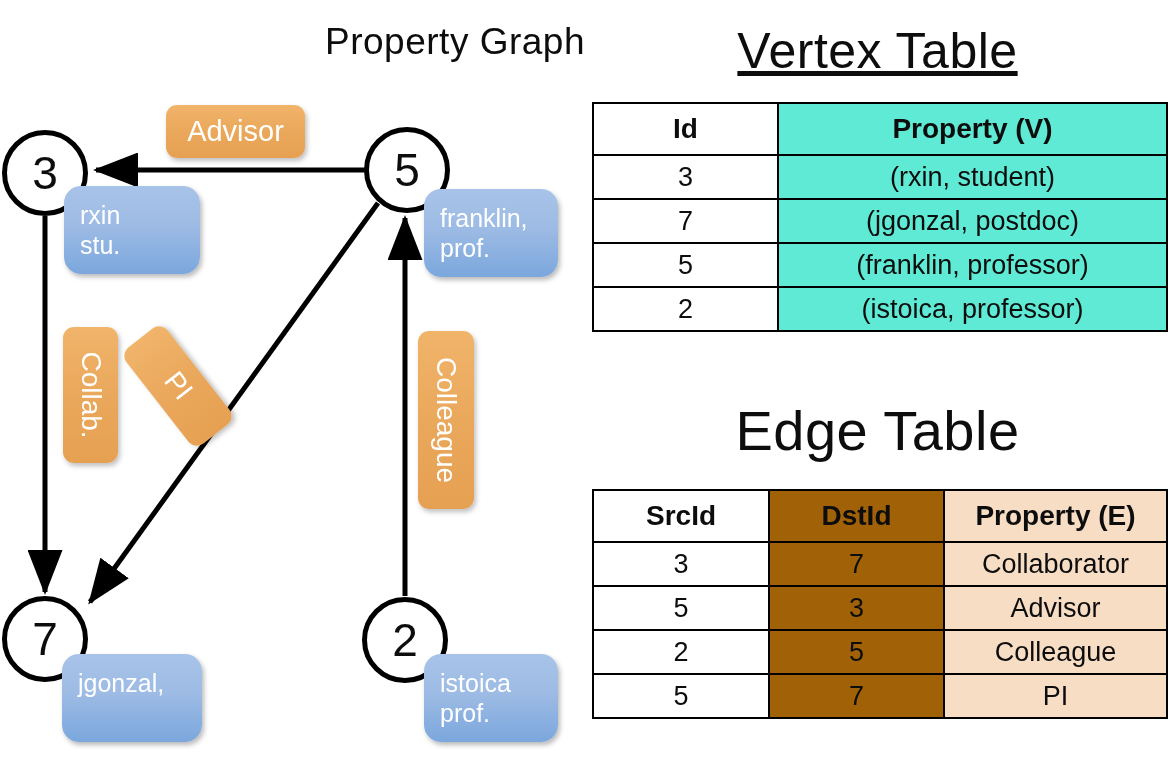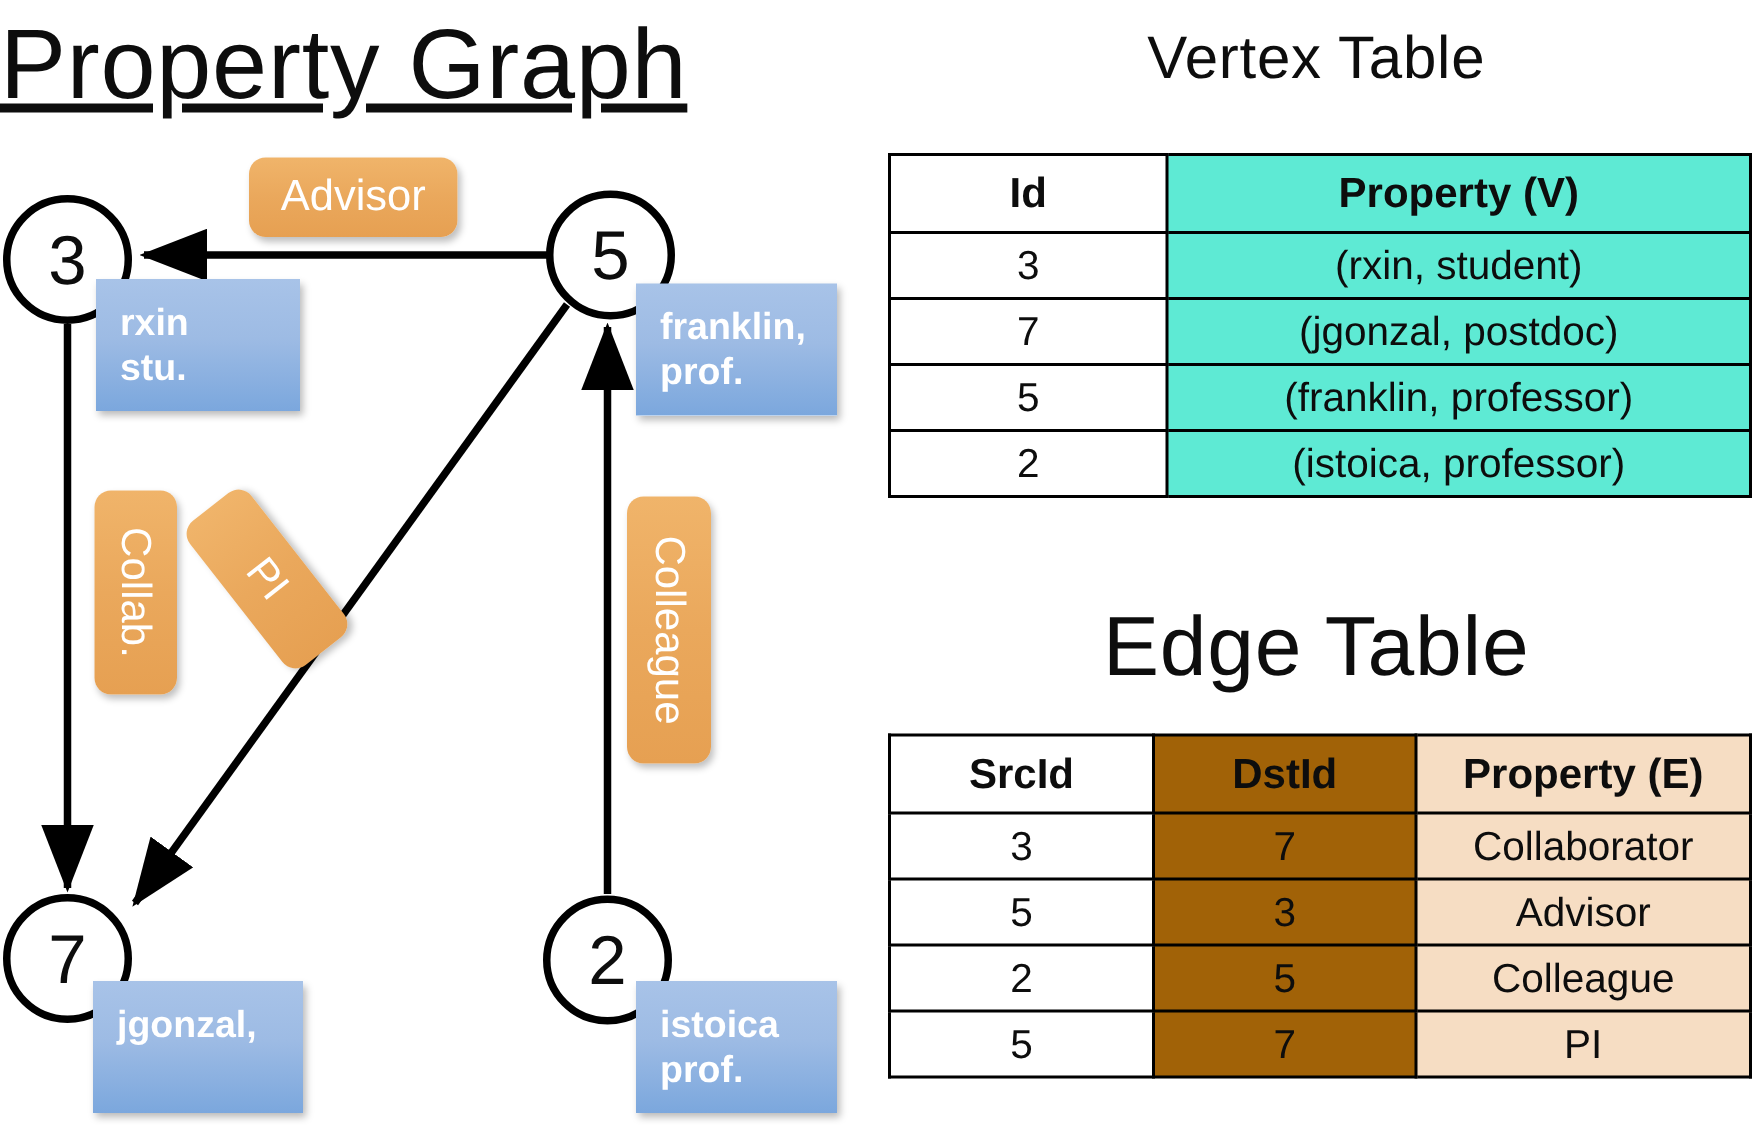--- a/index.html
+++ b/index.html
@@ -21,31 +21,31 @@
     position: absolute;
     font-family: "Liberation Sans", sans-serif;
     font-weight: 300;
     color: #0d0d0d;
     letter-spacing: 0.5px;
     white-space: nowrap;
   }
   #title-property-graph {
     left: 0; top: 10px;
     width: 585px;
-    text-align: left;
-    font-size: 66px;
+    text-align: right;
+    font-size: 37px;
     line-height: 64px;
-    text-decoration: underline;
   }
   #title-vertex-table {
-    left: 585px; top: 8px;
+    left: 585px; top: 20px;
     width: 585px;
     text-align: center;
-    font-size: 40px;
+    font-size: 50px;
     line-height: 62px;
+    text-decoration: underline;
   }
   #title-edge-table {
     left: 585px; top: 400px;
     width: 585px;
     text-align: center;
     font-size: 56px;
     line-height: 62px;
   }
 
   
@@ -81,27 +81,27 @@
     color: #0d0d0d;
   }
   #node-3 { left: 2px;   top: 130px; }
   #node-5 { left: 364px; top: 127px; }
   #node-7 { left: 2px;   top: 596px; }
   #node-2 { left: 362px; top: 597px; }
 
   
   .vprop {
     position: absolute;
-    border-radius: 0;
+    border-radius: 17px;
     background: linear-gradient(to bottom, #a8c3e8 0%, #9dbbe4 45%, #7ba7dd 100%);
     box-shadow: 2px 3px 5px rgba(0,0,0,0.28);
     color: #ffffff;
     font-size: 25px;
     line-height: 30px;
-    font-weight: 700;
+    font-weight: 400;
     padding: 14px 0 14px 16px;
     box-sizing: border-box;
     z-index: 6;
   }
   #vprop-rxin     { left: 64px;  top: 186px; width: 136px; height: 88px; }
   #vprop-franklin { left: 424px; top: 189px; width: 134px; height: 88px; }
   #vprop-jgonzal  { left: 62px;  top: 654px; width: 140px; height: 88px; }
   #vprop-istoica  { left: 424px; top: 654px; width: 134px; height: 88px; }
 
   

